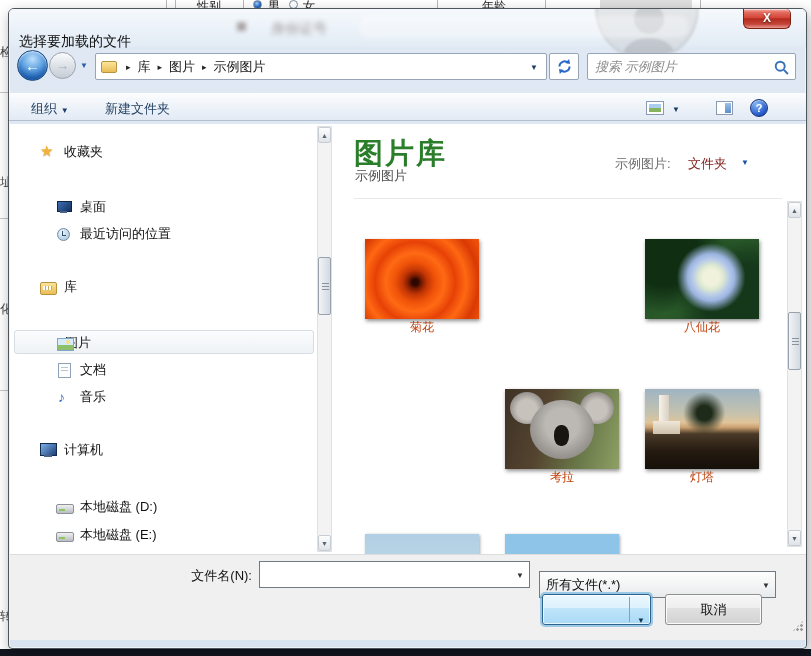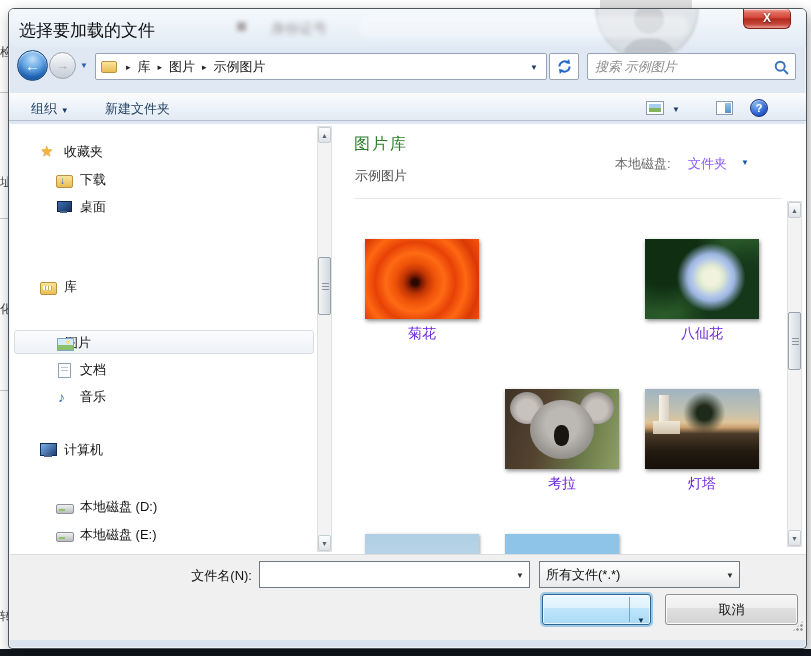--- a/index.html
+++ b/index.html
@@ -18,21 +18,21 @@
   #bg-bottom{position:absolute;left:0;top:649px;width:811px;height:7px;background:#12161f}
   #bg-avatar-tip{position:absolute;left:600px;top:0;width:92px;height:9px;background:#b7b7b7;opacity:.45}
 
   
   #dlg{position:absolute;left:8px;top:8px;width:799px;height:641px;border:1px solid #4f555d;border-radius:6px 6px 4px 4px;overflow:hidden;
        background:linear-gradient(180deg,#f0f4f9 0%,#dfe8f3 6%,#d9e4f0 100%);
        box-shadow:inset 0 0 0 1px rgba(255,255,255,.55),2px 5px 14px rgba(0,0,0,.35)}
 
   
   #titlebar{position:absolute;left:0;top:0;right:0;height:38px;background:linear-gradient(#f5f9fc,#e2ebf5)}
-  #title{position:absolute;left:10px;top:10px;font-size:17px;color:#101010}
+  #title{position:absolute;left:10px;top:24px;font-size:14px;color:#101010}
   .blur-smudge{position:absolute;left:228px;top:13px;width:9px;height:9px;background:#6a5a55;opacity:.5;filter:blur(2px)}
   .blur-text{position:absolute;left:262px;top:11px;font-size:14px;color:#5c4a47;opacity:.55;filter:blur(2.5px)}
   .blur-field{position:absolute;left:350px;top:7px;width:330px;height:22px;background:#fff;opacity:.35;filter:blur(2px);border-radius:10px}
   #avatar{position:absolute;left:586px;top:-52px;width:104px;height:104px;border-radius:50%;border:3px solid #a8a8a8;background:#c4c4c4;opacity:.34;filter:blur(1px);overflow:hidden}
   #avatar::before{content:"";position:absolute;left:36px;top:44px;width:30px;height:30px;border-radius:50%;background:#828282}
   #avatar::after{content:"";position:absolute;left:22px;top:78px;width:58px;height:30px;border-radius:26px 26px 0 0;background:#828282}
   #close-btn{position:absolute;left:734px;top:0;width:48px;height:20px;border:1px solid #7c2015;border-top:none;border-radius:0 5px 6px 6px;
       background:linear-gradient(180deg,#f4b3aa 0%,#e26c5f 18%,#d4473a 45%,#b32a1d 52%,#c4453a 80%,#eb9c92 100%);
       color:#fff;font-weight:bold;font-size:12px;text-align:center;line-height:18px;cursor:pointer;
       box-shadow:inset 0 1px 0 rgba(255,255,255,.55);text-shadow:0 1px 2px rgba(0,0,0,.55)}
@@ -101,31 +101,31 @@
       background:conic-gradient(#e8502a 0 90deg,#7ab648 90deg 180deg,#2a9fd8 180deg 270deg,#f4b400 270deg)}
 
   
   .sb{position:absolute;width:15px;background:#f3f3f3;border:1px solid #e0e0e0}
   .sb-btn{position:absolute;left:0;width:13px;height:16px;background:linear-gradient(#fdfdfd,#dfe3e8);border:1px solid #c6cdd4;border-radius:2px;
       font-size:7px;color:#5a6570;text-align:center;line-height:15px}
   .sb-th{position:absolute;left:0;width:13px;background:linear-gradient(90deg,#f2f4f6,#d2d9e0);border:1px solid #98a2ac;border-radius:2px}
   .sb-th::after{content:"";position:absolute;left:3px;top:50%;margin-top:-3px;width:7px;height:1px;background:#8a949e;box-shadow:0 3px 0 #8a949e,0 6px 0 #8a949e}
 
   
-  #lib-title{position:absolute;left:344px;top:10px;font-size:16px;font-weight:normal;color:#2a7e2a;letter-spacing:2px}
+  #lib-title{position:absolute;left:344px;top:10px;font-size:29px;font-weight:bold;color:#2a7e2a;letter-spacing:2px}
   #lib-sub{position:absolute;left:345px;top:43px;font-size:13px;color:#4c4c4c}
   #arrange-label{position:absolute;left:605px;top:31px;font-size:13px;color:#6a6a6a}
-  #arrange-value{position:absolute;left:678px;top:31px;font-size:13px;color:#8b5cf6;cursor:pointer}
+  #arrange-value{position:absolute;left:678px;top:31px;font-size:13px;color:#7f1d1d;cursor:pointer}
   #arrange-drop{position:absolute;left:731px;top:34px;font-size:8px;color:#1a51a8}
   #hdr-line{position:absolute;left:344px;top:74px;width:428px;height:1px;background:#e8e8e8}
 
   
   .cell{position:absolute;width:114px;text-align:center}
   .thumb{width:114px;height:80px;box-shadow:1px 2px 4px rgba(0,0,0,.45);position:relative;overflow:hidden;cursor:pointer}
-  .tlabel{display:block;margin-top:6px;font-size:14px;color:#6d28d9}
+  .tlabel{display:block;font-size:12px;color:#c2410c}
   .th-mum{background:radial-gradient(circle at 44% 54%,#2e0800 0 4%,#7e1c00 9%,#c33605 16%,#ef5208 26%,#ff6a14 38%,#e64106 52%,#ff6812 66%,#d93a04 82%,#f5570c 100%)}
   .th-desert{background:linear-gradient(180deg,#5d9ace 0%,#8ebbde 32%,#c9a275 42%,#8a4a20 50%,#6b2c10 62%,#3c1507 82%,#2a0f05 100%)}
   .th-desert::before{content:"";position:absolute;left:32%;top:16%;width:36%;height:42%;background:linear-gradient(90deg,#b05a24 0 40%,#7a3412 100%);clip-path:polygon(20% 0,80% 0,100% 100%,0 100%)}
   .th-desert::after{content:"";position:absolute;left:8%;top:34%;width:10%;height:22%;background:#8a4218;clip-path:polygon(30% 0,70% 0,100% 100%,0 100%)}
   .th-hyd{background:radial-gradient(circle at 58% 48%,#f0f2dc 0 10%,#dce8d0 16%,#b9cce8 23%,#9cb4e0 30%,rgba(30,70,30,0) 44%),
       radial-gradient(circle at 18% 18%,#0f2e12 0 28%,rgba(0,0,0,0) 52%),
       radial-gradient(circle at 85% 78%,#15381a 0 32%,rgba(0,0,0,0) 55%),
       linear-gradient(135deg,#1b421e,#2a5a2a 50%,#163a18)}
   .th-jelly{background:radial-gradient(ellipse 20% 16% at 28% 44%,#f8b050 0 45%,#e08020 70%,rgba(200,100,20,0) 100%),
       linear-gradient(150deg,#2038a8 0%,#16239a 40%,#0a1270 75%,#060c50 100%)}
@@ -151,40 +151,54 @@
       radial-gradient(circle at 74% 74%,#f8d028 0 10%,rgba(0,0,0,0) 17%)}
   .partial{box-shadow:1px 1px 3px rgba(0,0,0,.35)}
 
   
   #footer{position:absolute;left:1px;top:545px;width:797px;height:86px;background:#f0f0f0;border-top:1px solid #dcdcdc}
   #fname-label{position:absolute;left:130px;top:12px;width:112px;text-align:right;font-size:13px;color:#101010}
   .combo{position:absolute;height:27px;background:#fff;border:1px solid #707a85}
   .combo .dar{position:absolute;right:5px;top:9px;color:#333}
   #fname-combo{left:249px;top:6px;width:271px}
   #fname-combo input{position:absolute;left:3px;top:2px;width:240px;height:20px;border:none;outline:none;font-size:13px}
-  #ftype-combo{left:529px;top:6px;width:201px;background:linear-gradient(#fdfdfd,#f2f3f4 60%,#e7e9eb)}
+  #ftype-combo{left:529px;top:16px;width:237px;background:linear-gradient(#fdfdfd,#f2f3f4 60%,#e7e9eb)}
   #ftype-combo .val{position:absolute;left:6px;top:4px;font-size:13px;color:#101010}
   .btn{position:absolute;height:31px;font-size:13px;color:#101010;text-align:center;line-height:29px;border:1px solid #8e8f8f;border-radius:3px;cursor:pointer;
       background:linear-gradient(#f6f6f6,#eee 45%,#e0e0e0 46%,#d2d2d2);box-shadow:inset 0 0 0 1px #fbfbfb}
   #open-btn{left:532px;top:39px;width:109px;border:1px solid #2c628b;
       background:linear-gradient(#ecf8ff,#dcf1fc 45%,#c0e5fa 46%,#a9d9f5);
       box-shadow:0 0 0 2px rgba(102,175,224,.6),inset 0 0 0 1px rgba(255,255,255,.7)}
   #open-btn .split{position:absolute;right:20px;top:2px;bottom:2px;width:1px;background:#6fa8cf}
   #open-btn .lbl{position:absolute;left:0;top:0;width:88px;line-height:29px}
   #open-btn .dar{position:absolute;right:5px;top:11px;color:#14344f}
-  #cancel-btn{left:655px;top:39px;width:133px}
+  #cancel-btn{left:655px;top:39px;width:97px}
   #grip{position:absolute;right:3px;bottom:8px;width:12px;height:12px;
       background:radial-gradient(circle at 1.5px 1.5px,#9a9a9a 0 1px,rgba(0,0,0,0) 1.6px);background-size:4px 4px;
       clip-path:polygon(100% 0,100% 100%,0 100%)}
 </style>
 </head>
 <body>
 
 <div id="app">
 
+  <div id="bg-top">
+    <div class="vline" style="left:166px"></div>
+    <div class="vline" style="left:175px"></div>
+    <div class="vline" style="left:243px"></div>
+    <div class="vline" style="left:437px"></div>
+    <div class="vline" style="left:545px"></div>
+    <div class="vline" style="left:700px"></div>
+    <span style="left:197px">性别</span>
+    <div class="radio sel" style="left:253px;top:0"></div>
+    <span style="left:268px">男</span>
+    <div class="radio" style="left:289px;top:0"></div>
+    <span style="left:303px">女</span>
+    <span style="left:482px">年龄</span>
+  </div>
   <div id="bg-left">
     <span style="top:44px">检</span>
     <span style="top:174px">址</span>
     <span style="top:301px">化</span>
     <span style="top:608px">转</span>
     <div class="hline" style="top:92px"></div>
     <div class="hline" style="top:218px"></div>
     <div class="hline" style="top:390px"></div>
   </div>
   <div id="bg-avatar-tip"></div>
@@ -243,26 +257,26 @@
       <div id="views-drop" class="dar">▼</div>
       <div class="t-pane"></div>
       <div class="t-help">?</div>
     </div>
 
     <div id="main">
 
       <div class="sbi" style="top:16px">
         <span class="ig i-star"></span>
         <span class="lbl">收藏夹</span></div>
-      <div class="sbi ind" style="top:44px">
-        <span class="ig i-dl"></span>
-        <span class="lbl">下载</span></div>
       <div class="sbi ind" style="top:71px">
         <span class="ig i-desk"></span>
         <span class="lbl">桌面</span></div>
+      <div class="sbi ind" style="top:98px">
+        <span class="ig i-recent"></span>
+        <span class="lbl">最近访问的位置</span></div>
       <div class="sbi" style="top:151px">
         <span class="ig i-lib"></span>
         <span class="lbl">库</span></div>
       <div class="sbi ind selected" style="top:206px">
         <span class="ig i-pic"></span>
         <span class="lbl">图片</span></div>
       <div class="sbi ind" style="top:234px">
         <span class="ig i-doc"></span>
         <span class="lbl">文档</span></div>
       <div class="sbi ind" style="top:261px">
@@ -279,21 +293,21 @@
         <span class="lbl">本地磁盘 (E:)</span></div>
 
       <div class="sb" style="left:307px;top:2px;height:426px">
         <div class="sb-btn" style="top:0">▲</div>
         <div class="sb-th" style="top:130px;height:58px"></div>
         <div class="sb-btn" style="bottom:0">▼</div>
       </div>
 
       <div id="lib-title">图片库</div>
       <div id="lib-sub">示例图片</div>
-      <div id="arrange-label">本地磁盘:</div>
+      <div id="arrange-label">示例图片:</div>
       <div id="arrange-value">文件夹</div>
       <div id="arrange-drop">▼</div>
       <div id="hdr-line"></div>
 
       <div class="cell" style="left:355px;top:115px">
         <div class="thumb th-mum"></div>
         <span class="tlabel">菊花</span>
       </div>
       <div class="cell" style="left:635px;top:115px">
         <div class="thumb th-hyd"></div>

